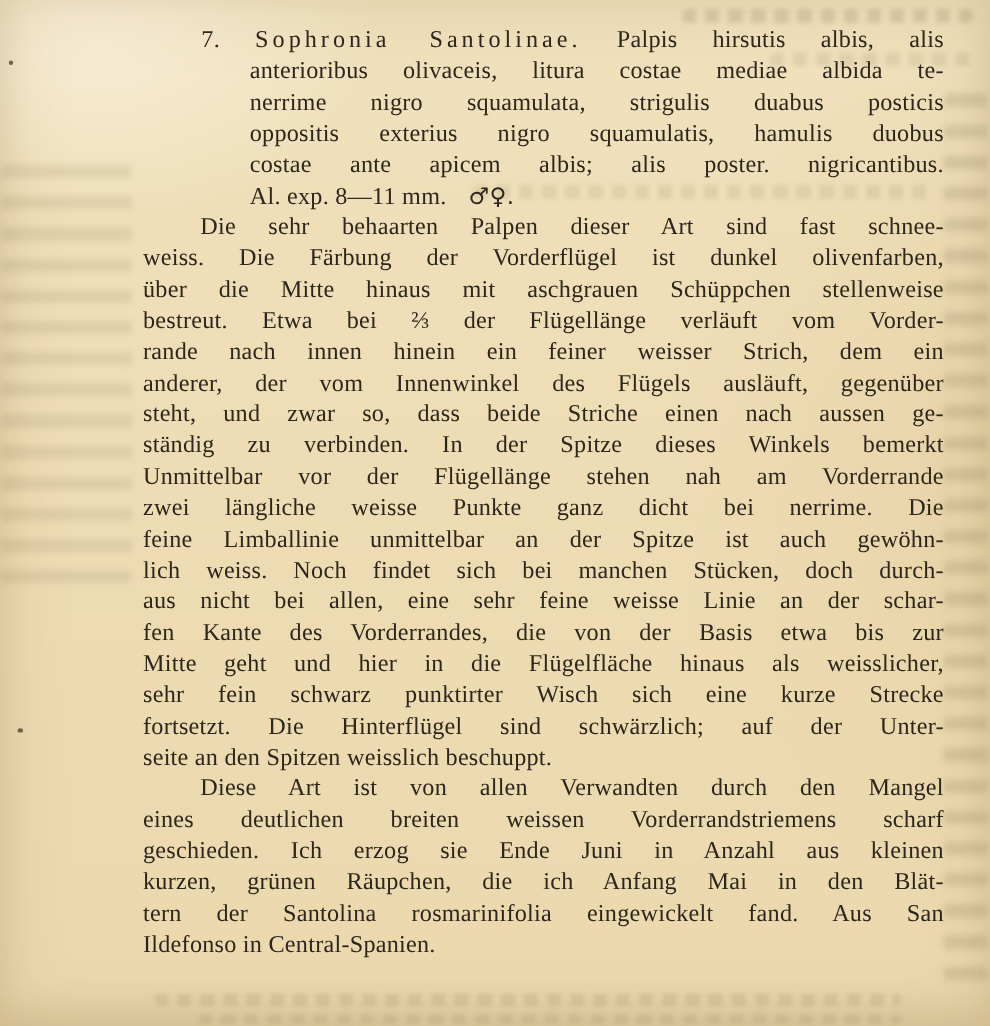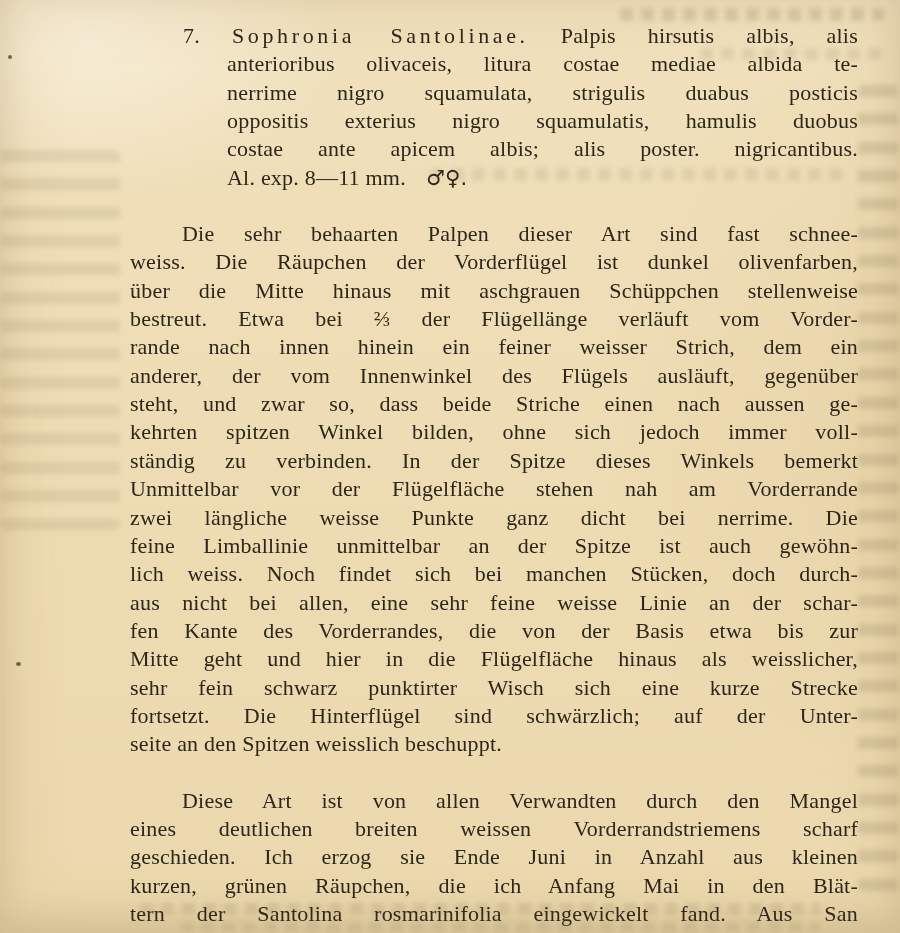--- a/index.html
+++ b/index.html
@@ -25,21 +25,21 @@
   .content {
     position: absolute; top: 22px; left: 0; right: 0;
     font-size: 22px; line-height: 28.35px;
     letter-spacing: 0.01em;
   }
   .latin-block { margin-left: 183px; width: 675px; }
   .para        { margin-left: 130px; width: 728px; }
   .jline { text-align: justify; text-align-last: justify; white-space: normal; }
   .endline { text-align: justify; text-align-last: left; }
   .lat-cont { padding-left: 44px; }
-  .firstline { padding-left: 52px; margin-top: 28px; }
+  .firstline { padding-left: 52px; }
   .species-name { letter-spacing: 0.165em; }
   .sex-symbols { font-family: "DejaVu Sans", sans-serif; margin-left: 20px; font-size: 21px; }
   
   .smudge {
     position: absolute; pointer-events: none;
     background: repeating-linear-gradient(90deg, rgba(146,133,96,.55) 0 13px, rgba(146,133,96,0) 13px 21px);
     filter: blur(2.6px); opacity: .45; border-radius: 5px;
   }
   .smudge-col {
     position: absolute; pointer-events: none;
@@ -72,29 +72,28 @@
       <div class="jline"><span>7.</span> <span class="species-name">Sophronia Santolinae.</span> <span>Palpis hirsutis albis, alis</span></div>
       <div class="jline lat-cont">anterioribus olivaceis, litura costae mediae albida te-</div>
       <div class="jline lat-cont">nerrime nigro squamulata, strigulis duabus posticis</div>
       <div class="jline lat-cont">oppositis exterius nigro squamulatis, hamulis duobus</div>
       <div class="jline lat-cont">costae ante apicem albis; alis poster. nigricantibus.</div>
       <div class="endline lat-cont"><span>Al. exp. 8—11 mm.</span><span class="sex-symbols">♂♀.</span></div>
     </div>
 
     <div class="para">
       <div class="jline firstline">Die sehr behaarten Palpen dieser Art sind fast schnee-</div>
-      <div class="jline">weiss.  Die Räupchen der Vorderflügel ist dunkel olivenfarben,</div>
+      <div class="jline">weiss.  Die Färbung der Vorderflügel ist dunkel olivenfarben,</div>
       <div class="jline">über die Mitte hinaus mit aschgrauen Schüppchen stellenweise</div>
       <div class="jline">bestreut.  Etwa bei ⅔ der Flügellänge verläuft vom Vorder-</div>
       <div class="jline">rande nach innen hinein ein feiner weisser Strich, dem ein</div>
       <div class="jline">anderer, der vom Innenwinkel des Flügels ausläuft, gegenüber</div>
       <div class="jline">steht, und zwar so, dass beide Striche einen nach aussen ge-</div>
-      <div class="jline">kehrten spitzen Winkel bilden, ohne sich jedoch immer voll-</div>
       <div class="jline">ständig zu verbinden.  In der Spitze dieses Winkels bemerkt</div>
-      <div class="jline">Unmittelbar vor der Flügelfläche stehen nah am Vorderrande</div>
+      <div class="jline">Unmittelbar vor der Flügellänge stehen nah am Vorderrande</div>
       <div class="jline">zwei längliche weisse Punkte ganz dicht bei nerrime.  Die</div>
       <div class="jline">feine Limballinie unmittelbar an der Spitze ist auch gewöhn-</div>
       <div class="jline">lich weiss.  Noch findet sich bei manchen Stücken, doch durch-</div>
       <div class="jline">aus nicht bei allen, eine sehr feine weisse Linie an der schar-</div>
       <div class="jline">fen Kante des Vorderrandes, die von der Basis etwa bis zur</div>
       <div class="jline">Mitte geht und hier in die Flügelfläche hinaus als weisslicher,</div>
       <div class="jline">sehr fein schwarz punktirter Wisch sich eine kurze Strecke</div>
       <div class="jline">fortsetzt.  Die Hinterflügel sind schwärzlich; auf der Unter-</div>
       <div class="endline">seite an den Spitzen weisslich beschuppt.</div>
     </div>

